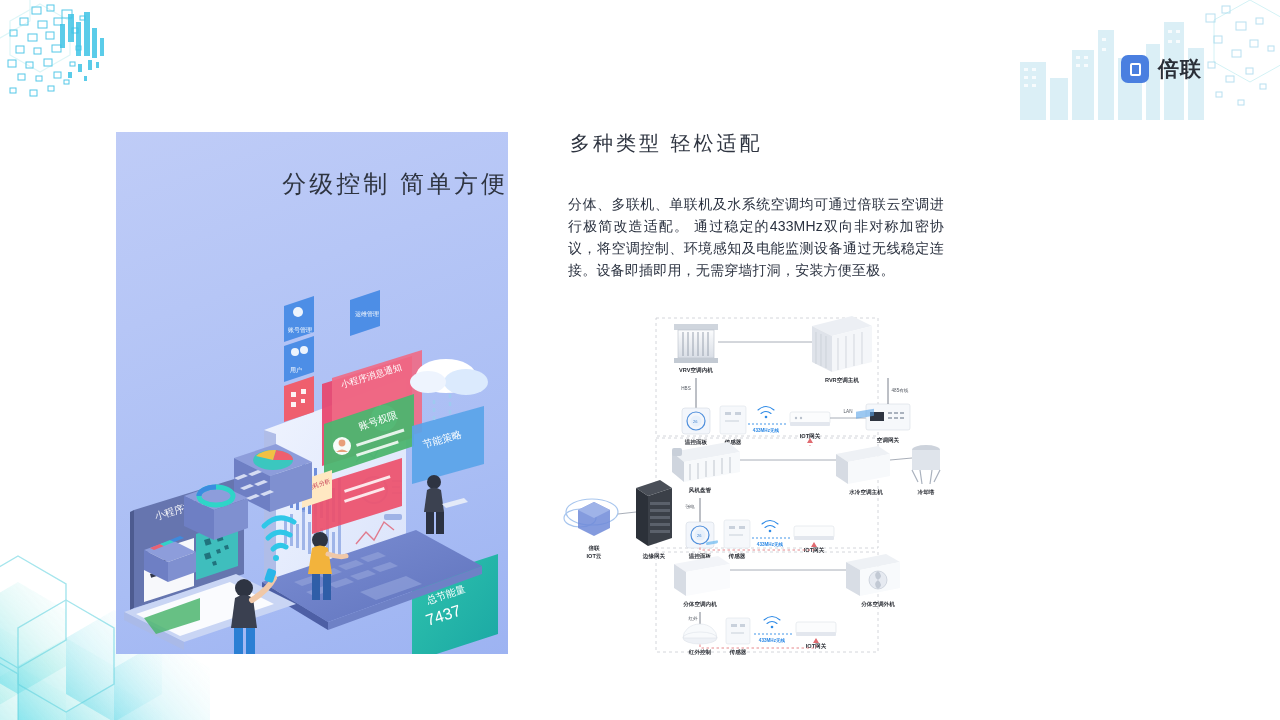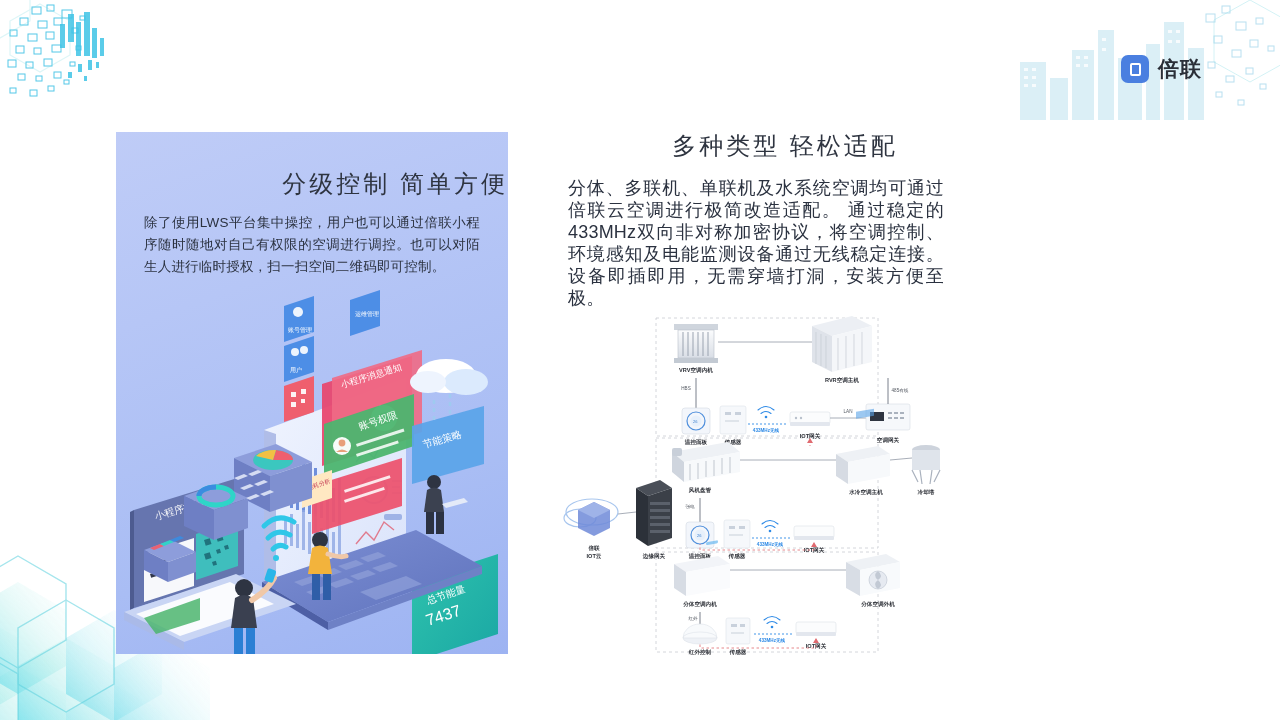--- a/index.html
+++ b/index.html
@@ -50,24 +50,24 @@
   }
   .lc-body {
     position:absolute; top:80px; left:28px; width:336px;
     font-size:13.5px; line-height:22px; color:#2b3240; text-align:justify;
     letter-spacing:.2px;
   }
   .illu { position:absolute; left:0; top:150px; width:392px; height:372px; }
 
   
   .right-col { position:absolute; left:560px; top:10px; width:600px; height:530px; }
-  .rc-title { font-size:24px; color:#2e3440; letter-spacing:3px; text-align:center; width:430px; margin-left:10px; }
+  .rc-title { font-size:20px; color:#2e3440; letter-spacing:3px; width:430px; margin-left:10px; }
   .rc-body {
-    margin-top:15px; margin-left:8px; width:376px;
-    font-size:18px; line-height:22px; color:#2b3240; text-align:justify; letter-spacing:.2px;
+    margin-top:36px; margin-left:8px; width:376px;
+    font-size:14px; line-height:22px; color:#2b3240; text-align:justify; letter-spacing:.2px;
   }
   .diagram { position:absolute; left:0; top:170px; width:410px; height:360px; }
 
   .n-label { font-size:5.6px; fill:#2c2f36; font-weight:bold; text-anchor:middle;
              font-family:"Liberation Sans","DejaVu Sans",sans-serif; }
   .n-small { font-size:4.6px; fill:#555a63; text-anchor:middle;
              font-family:"Liberation Sans","DejaVu Sans",sans-serif; }
   .n-wifi  { font-size:4.6px; fill:#2e8ae6; font-weight:bold; text-anchor:middle;
              font-family:"Liberation Sans","DejaVu Sans",sans-serif; }
   .illu-txt { font-family:"Liberation Sans","DejaVu Sans",sans-serif; fill:#ffffff; }
@@ -226,21 +226,20 @@
         <i></i>
       </span>
     <span class="brand-name">倍联</span>
   </div>
 </div>
 
 <div class="content">
 
   <div class="left-card">
     <div class="lc-title">分级控制  简单方便</div>
-    <div class="lc-body">除了使用LWS平台集中操控，用户也可以通过倍联小程序随时随地对自己有权限的空调进行调控。也可以对陌生人进行临时授权，扫一扫空间二维码即可控制。</div>
 
     <svg class="illu" viewBox="0 0 392 372">
       <defs>
         <linearGradient id="scrn" x1="0" y1="0" x2="1" y2="1">
           <stop offset="0%" stop-color="#f2f6ff"></stop>
             <stop offset="100%" stop-color="#dbe4fb"></stop>
         </linearGradient>
         <linearGradient id="lap" x1="0" y1="0" x2="1" y2="1">
           <stop offset="0%" stop-color="#7d8fd4"></stop>
             <stop offset="100%" stop-color="#5f73bd"></stop>

